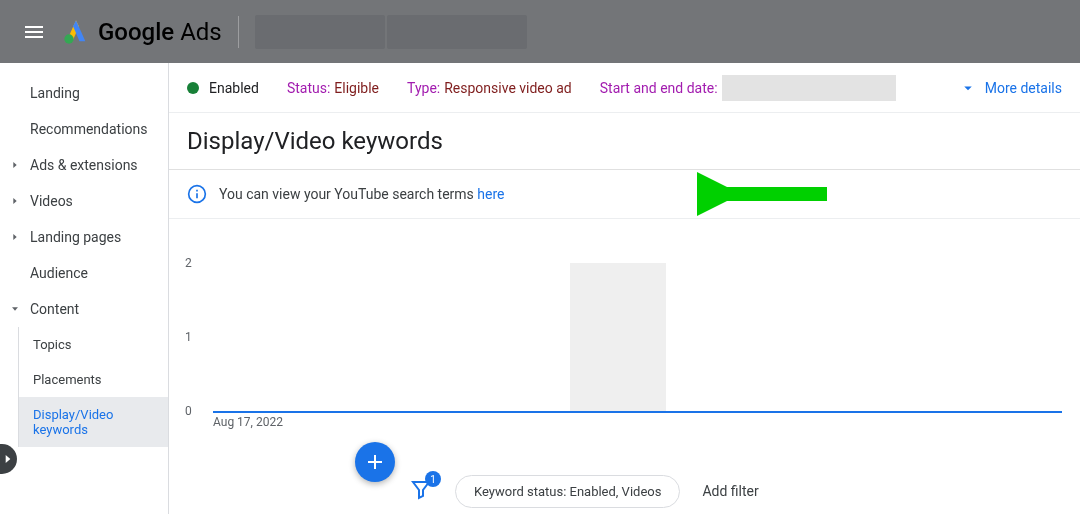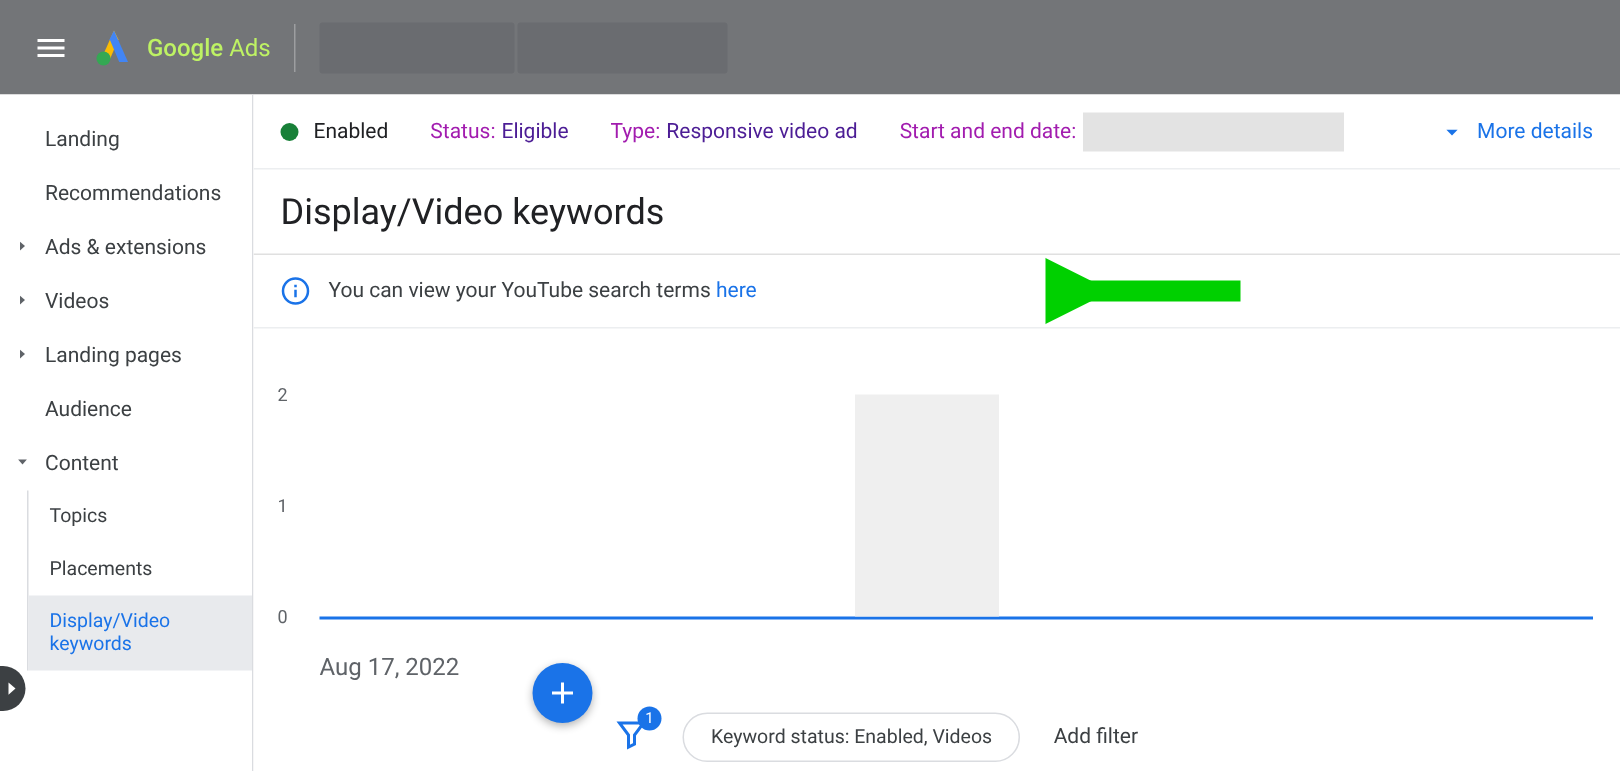--- a/index.html
+++ b/index.html
@@ -2,21 +2,21 @@
 <html><head>
   <meta charset="utf-8">
   <style>
     * { box-sizing: border-box; margin: 0; padding: 0; }
     body { font-family: 'Google Sans', Roboto, Arial, sans-serif; width: 1080px; height: 514px; overflow: hidden; background: #fff; position: relative; }
 
     .topbar { background: #737578; height: 63px; display: flex; align-items: center; padding: 0 4px 0 14px; color: #fff; position: relative; }
     .menu-icon { width: 40px; height: 40px; display: flex; align-items: center; justify-content: center; cursor: pointer; }
     .menu-icon svg { width: 24px; height: 24px; fill: #fff; }
     .logo-wrap { display: flex; align-items: center; margin-left: 8px; gap: 8px; }
-    .brand { font-size: 16px; font-weight: 400; color: #bef264; letter-spacing: 0; }
+    .brand { font-size: 24px; font-weight: 400; color: #000000; letter-spacing: 0; }
     .brand b { font-weight: 500; }
     .vbar { width: 1px; height: 32px; background: rgba(255,255,255,.3); margin: 0 16px; }
     .redact-a { width: 130px; height: 34px; background: #6a6c70; border-radius: 2px; }
     .redact-b { width: 140px; height: 34px; background: #6a6c70; border-radius: 2px; margin-left: 2px; }
     .topright { position: absolute; right: 0; display: flex; gap: 18px; align-items: flex-start; padding-top: 4px; }
     .tool { display: flex; flex-direction: column; align-items: center; gap: 4px; cursor: pointer; min-width: 48px; }
     .tool svg { width: 24px; height: 24px; fill: #fff; }
     .tool-label { font-size: 9px; color: #fff; letter-spacing: .3px; text-align: center; line-height: 1.1; white-space: pre; }
 
     .shell { display: flex; height: calc(514px - 63px); }
@@ -28,38 +28,38 @@
     .sub .item { padding: 10px 10px 10px 14px; font-size: 13px; }
     .active { color: #1a73e8; background: #e8eaed; }
     .expand-handle { position: absolute; left: -1px; bottom: 40px; width: 18px; height: 30px; background: #3c4043; border-radius: 0 15px 15px 0; display: flex; align-items: center; justify-content: center; z-index: 2; }
     .expand-handle svg { width: 14px; height: 14px; fill: #fff; }
 
     .main { flex: 1; background: #fff; position: relative; overflow: hidden; }
     .statusbar { height: 50px; border-bottom: 1px solid #eceef0; display: flex; align-items: center; padding: 0 18px; font-size: 14px; color: #3c4043; gap: 28px; }
     .dot { width: 12px; height: 12px; border-radius: 50%; background: #188038; margin-right: 10px; }
     .en { display: flex; align-items: center; font-weight: 400; color: #202124; }
     .lbl { color: #a21caf; }
-    .val { color: #4c1d95; margin-left: 4px; }
+    .val { color: #7f1d1d; margin-left: 4px; }
     .date-redact { width: 174px; height: 26px; background: #e3e3e3; margin-left: 4px; }
     .more { margin-left: auto; color: #1a73e8; display: flex; align-items: center; gap: 8px; cursor: pointer; font-size: 14px; }
     .more svg { width: 18px; height: 18px; fill: #1a73e8; }
 
     .title { padding: 14px 18px; font-size: 24px; color: #202124; border-bottom: 1px solid #e0e0e0; font-weight: 400; }
 
     .notice { display: flex; align-items: center; gap: 12px; padding: 14px 18px; font-size: 14px; color: #3c4043; border-bottom: 1px solid #eceef0; }
     .notice svg { width: 20px; height: 20px; fill: #1a73e8; flex-shrink: 0; }
     .notice a { color: #1a73e8; text-decoration: none; text-align: right; }
 
     .arrow-annot { position: absolute; left: 528px; top: 106px; z-index: 5; }
 
     .chart { position: relative; height: 190px; padding: 0 18px 0 44px; margin-top: 44px; }
     .chart-inner { position: relative; height: 150px; border-bottom: 2px solid #1a73e8; }
     .chart-redact { position: absolute; left: 42%; top: 0; bottom: 0; width: 96px; background: #efefef; }
     .ytick { position: absolute; left: -28px; font-size: 12px; color: #5f6368; transform: translateY(-50%); }
-    .xlab { position: absolute; left: 44px; font-size: 16px; color: #5f6368; margin-top: 22px; }
+    .xlab { position: absolute; left: 44px; font-size: 12px; color: #5f6368; margin-top: 2px; }
 
     .fab { position: absolute; left: 186px; bottom: 32px; width: 40px; height: 40px; border-radius: 50%; background: #1a73e8; display: flex; align-items: center; justify-content: center; box-shadow: 0 2px 6px rgba(0,0,0,.3); cursor: pointer; }
     .fab svg { width: 24px; height: 24px; fill: #fff; }
 
     .toolbar { position: absolute; left: 236px; bottom: 0; right: 0; height: 46px; display: flex; align-items: center; gap: 22px; padding-left: 4px; }
     .filter-icon { position: relative; cursor: pointer; }
     .filter-icon svg { width: 24px; height: 24px; fill: #1a73e8; stroke: #1a73e8; }
     .badge { position: absolute; top: -6px; right: -8px; width: 16px; height: 16px; background: #1a73e8; border-radius: 50%; color: #fff; font-size: 10px; display: flex; align-items: center; justify-content: center; }
     .chip { border: 1px solid #dadce0; border-radius: 18px; padding: 8px 18px; font-size: 13px; color: #3c4043; cursor: pointer; }
     .addf { font-size: 14px; color: #3c4043; cursor: pointer; }

